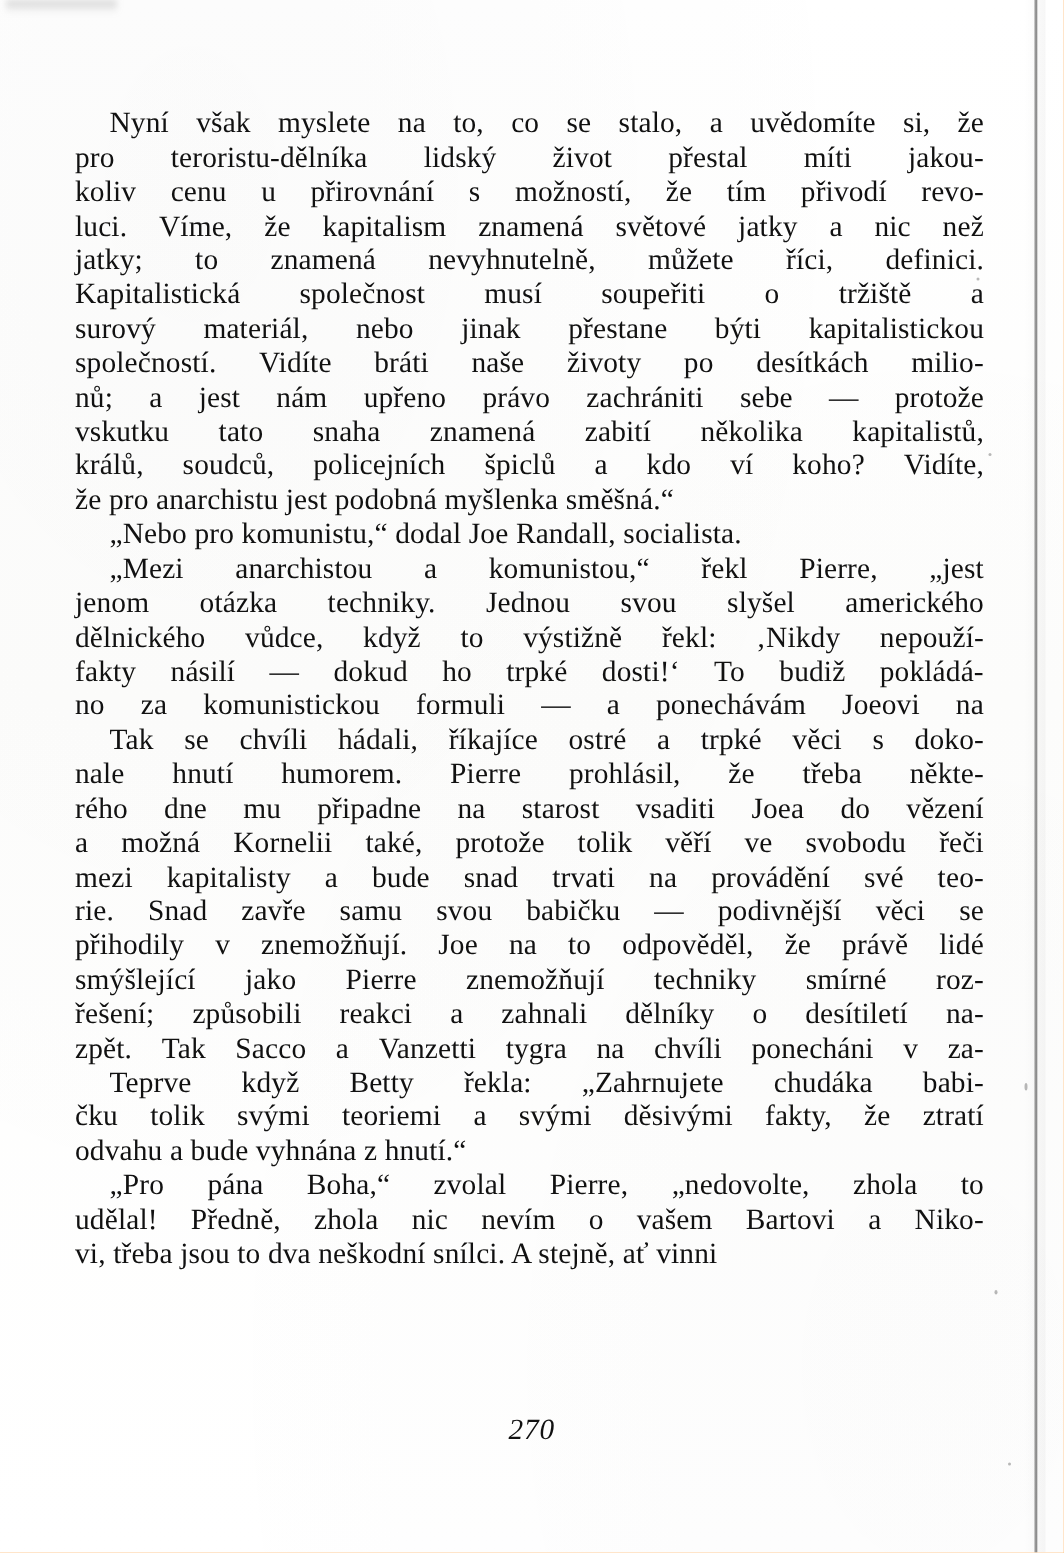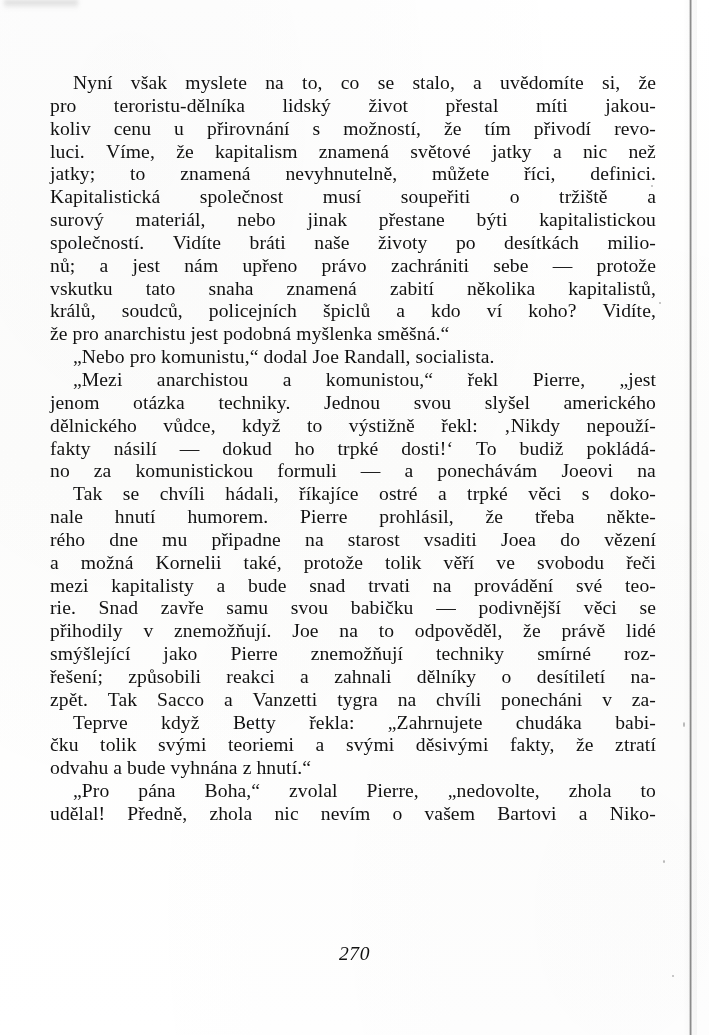--- a/index.html
+++ b/index.html
@@ -479,18 +479,19 @@
           <span class="w">Předně,</span>
           <span class="w">zhola</span>
           <span class="w">nic</span>
           <span class="w">nevím</span>
           <span class="w">o</span>
           <span class="w">vašem</span>
           <span class="w">Bartovi</span>
           <span class="w">a</span>
           <span class="w">Niko-</span>
         </span>
+        <span class="line last">vi, třeba jsou to dva neškodní snílci. A stejně, ať vinni</span>
       </p>
     </div>
 
   <div id="page-number">270</div>
 
 </div>
 
 </body></html>

